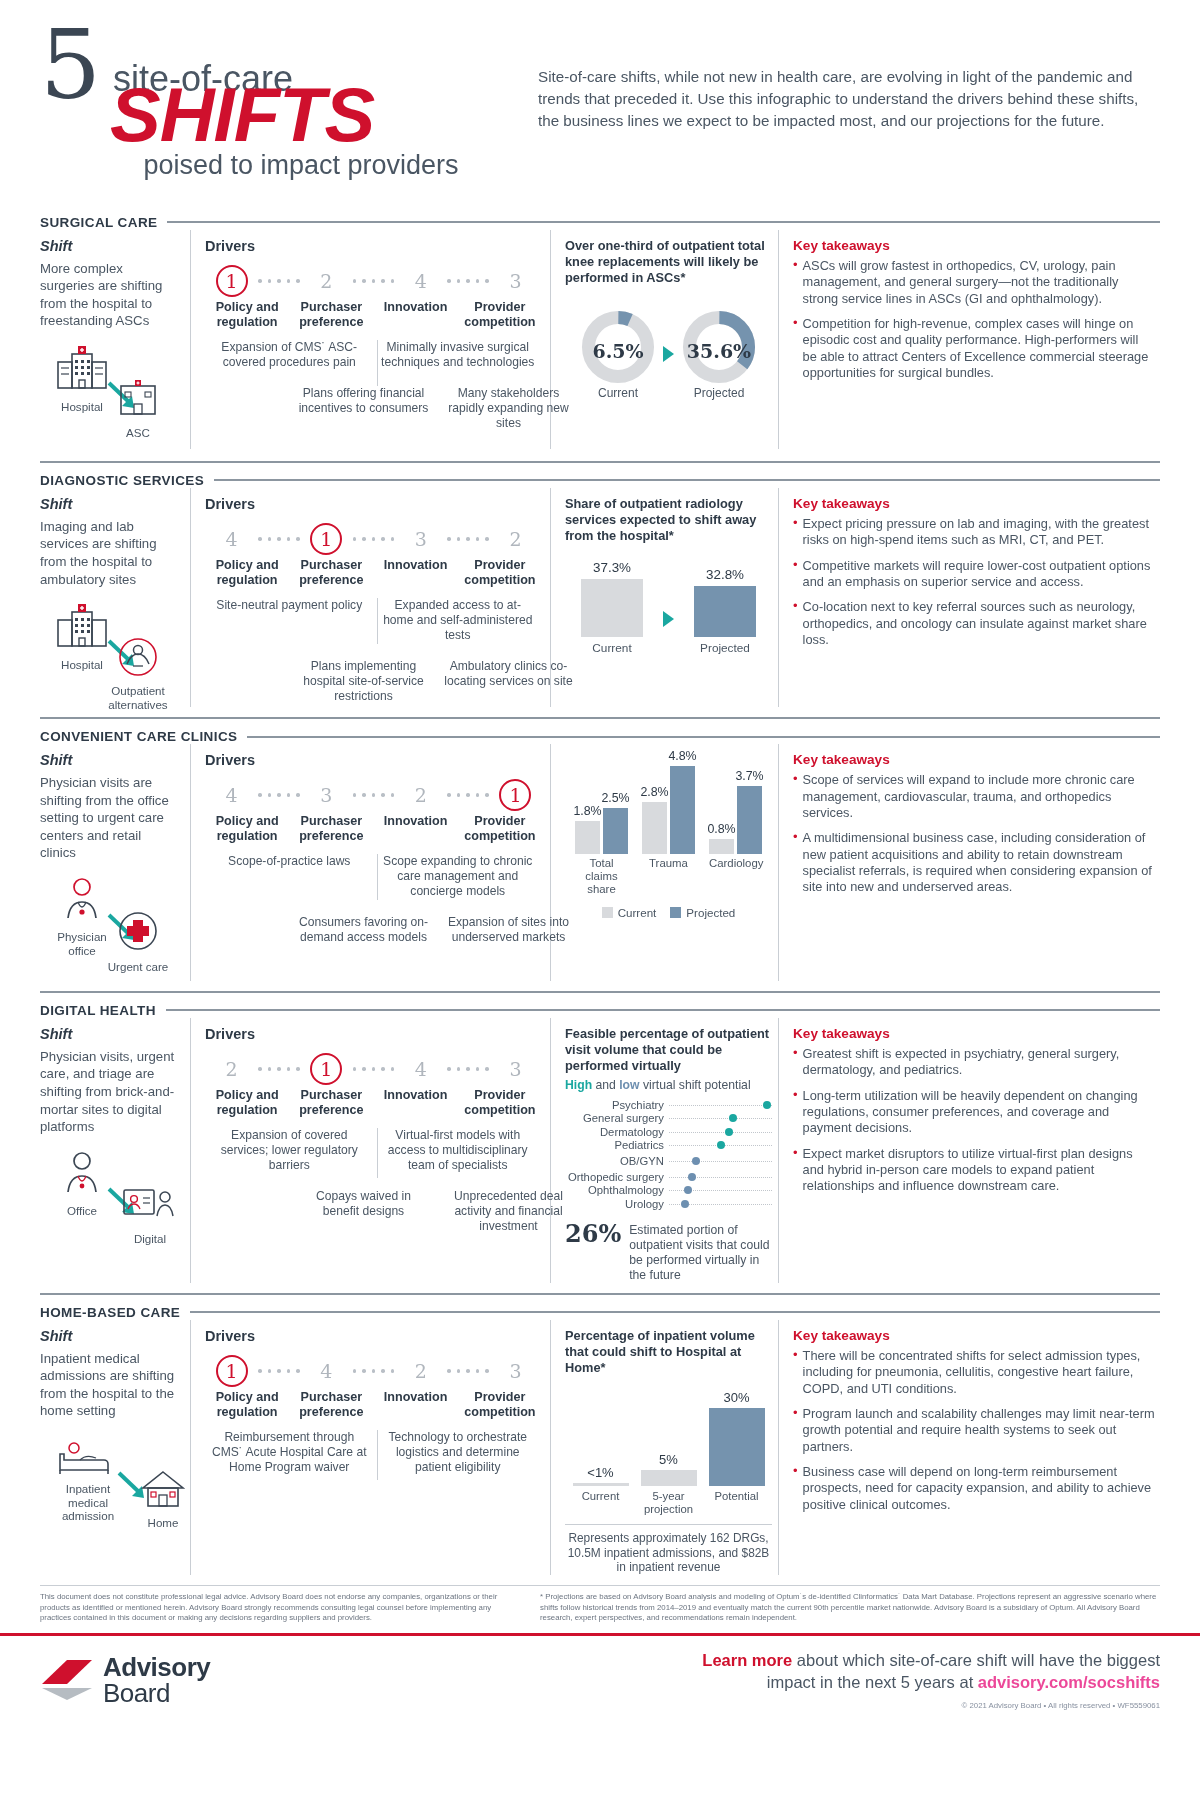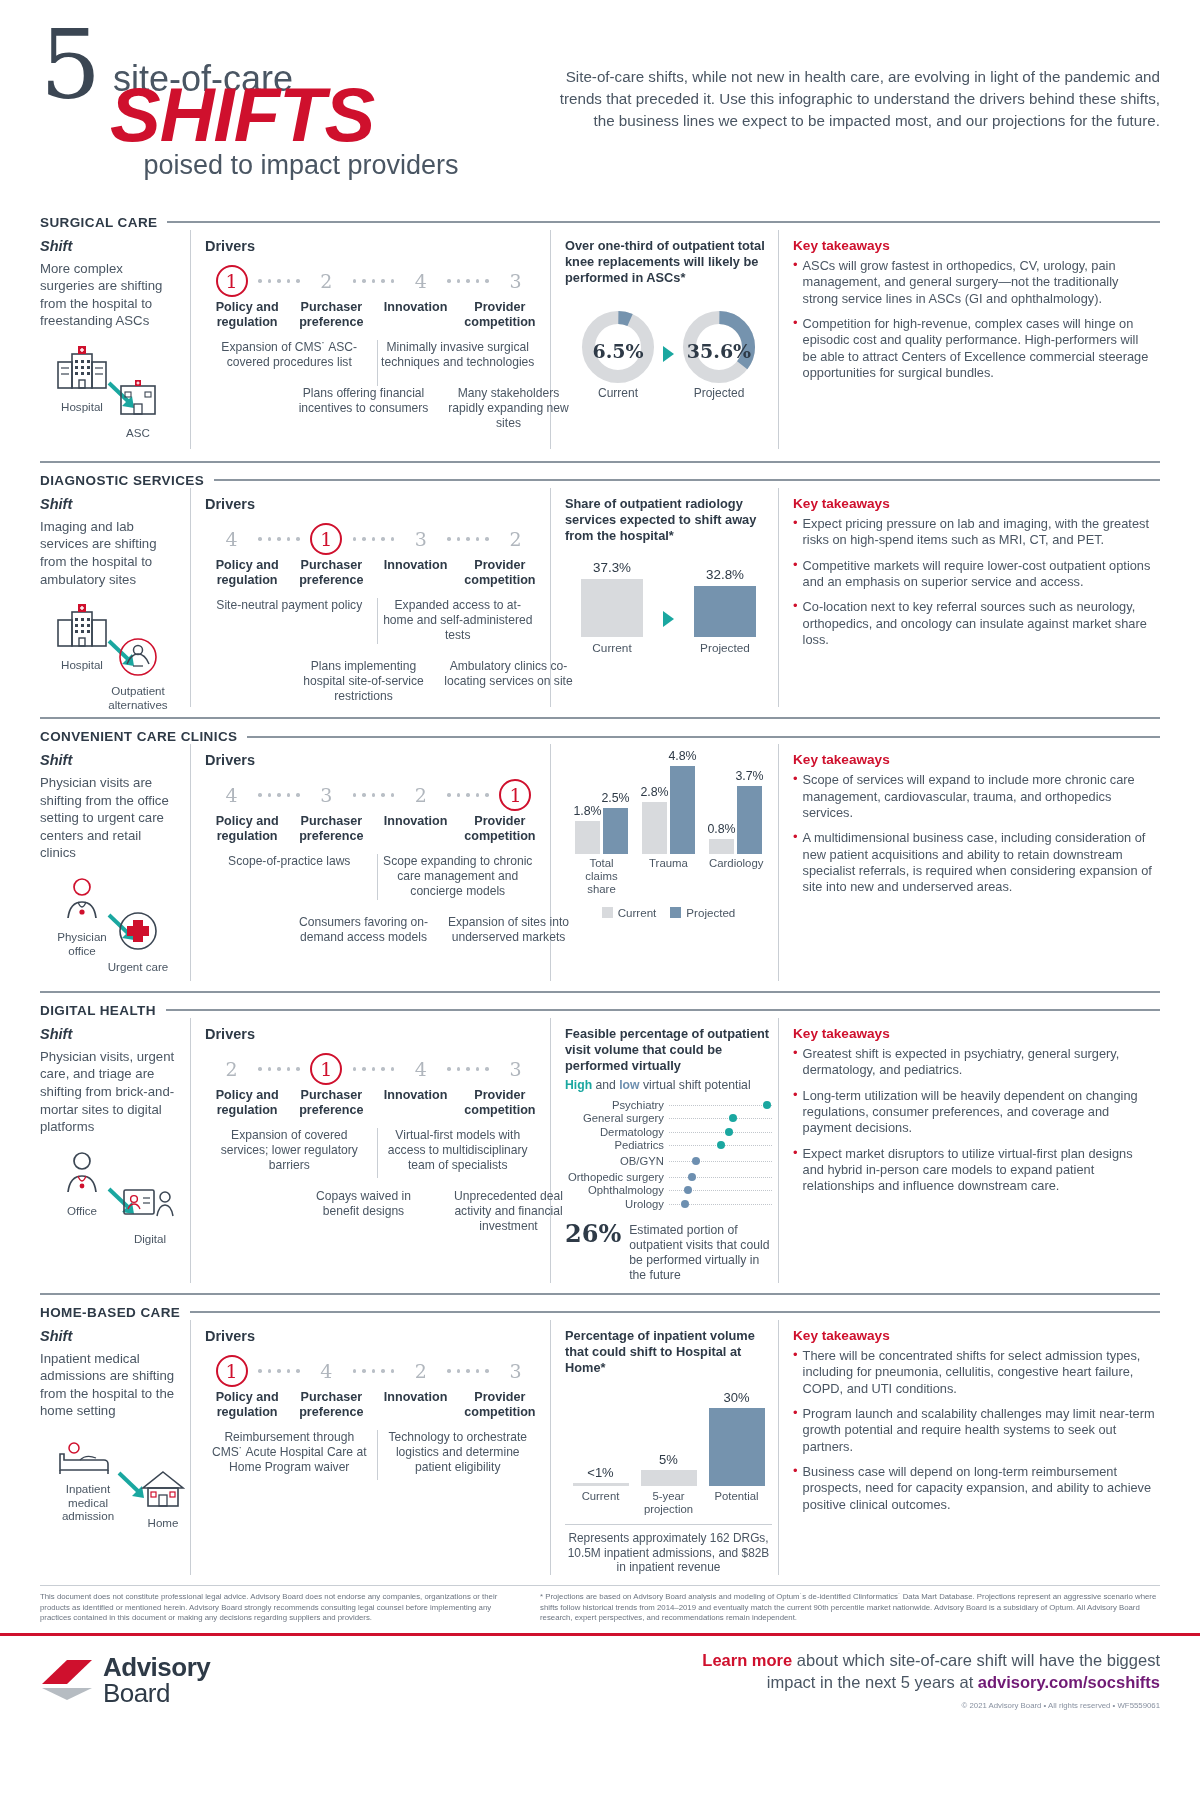--- a/index.html
+++ b/index.html
@@ -26,21 +26,21 @@
   .shifts {
     font-family: "Liberation Sans", sans-serif;
     font-style: italic; font-weight: bold;
     font-size: 76px; color: #cf102d; line-height: 0.86;
     letter-spacing: -1px;
     margin-top: -26px; margin-left: 70px;
   }
   .poised { font-size: 27px; color: #4a5663; margin-top: 2px; margin-left: 72px; text-align: center; }
   .intro {
     flex: 1; padding-left: 48px; padding-top: 44px;
-    font-size: 15.2px; line-height: 1.46; color: #4a5663; text-align: right;
+    font-size: 15.2px; line-height: 1.46; color: #4a5663;
   }
 
   
   .section { padding: 0 40px; position: relative; }
   .sec-head { display: flex; align-items: center; padding-top: 10px; }
   .sec-title {
     font-size: 13.5px; font-weight: bold; letter-spacing: 0.4px;
     color: #2e3a47; white-space: nowrap; text-transform: uppercase;
   }
   .sec-rule { flex: 1; height: 2px; background: #8c96a0; margin-left: 10px; }
@@ -160,21 +160,21 @@
   .footer-rule { height:3px; background:#cf102d; margin: 10px 0 0 0; }
   .footer { display:flex; align-items:center; padding: 14px 40px 0 40px; }
   .logo { display:flex; align-items:center; }
   .logo-mark { width:54px; height:44px; position:relative; margin-right:9px; }
   .logo-text { line-height:1.0; }
   .logo-text .l1 { font-size:26px; font-weight:bold; color:#2e3a47; letter-spacing:-0.5px; }
   .logo-text .l2 { font-size:26px; color:#2e3a47; letter-spacing:-0.5px; }
   .footer-right { flex:1; text-align:right; }
   .fr1 { font-size:16.5px; color:#4a5663; line-height:1.32; }
   .fr1 .red { color:#cf102d; font-weight:bold; }
-  .fr1 b { font-weight:bold; color:#701a75; }
+  .fr1 b { font-weight:bold; color:#ec4899; }
   .fr2 { font-size:7.8px; color:#8891a0; margin-top:7px; }
 </style>
 </head>
 <body>
 
 <div class="page">
 
   <div class="header">
     <div class="title-block">
       <div class="t-row1">
@@ -282,21 +282,21 @@
         </div>
         <div class="driver-names">
           <div class="driver-name">Policy and regulation</div>
           <div class="driver-name">Purchaser preference</div>
           <div class="driver-name">Innovation</div>
           <div class="driver-name">Provider competition</div>
         </div>
         <div class="driver-notes">
           <div class="note-sep-v" style="left:172px; top:0; height:46px;"></div>
           <div class="note-grid">
-            <div class="note">Expansion of CMS˙ ASC-covered procedures list</div>
+            <div class="note">Expansion of CMS˙ ASC-covered procedures pain</div>
             <div class="note">Minimally invasive surgical techniques and technologies</div>
           </div>
           <div class="note-row2" style="margin-left:86px; width:290px;">
             <div class="note" style="width:145px;">Plans offering financial incentives to consumers</div>
             <div class="note" style="width:145px;">Many stakeholders rapidly expanding new sites</div>
           </div>
         </div>
       </div>
 
       <div class="col-chart">

